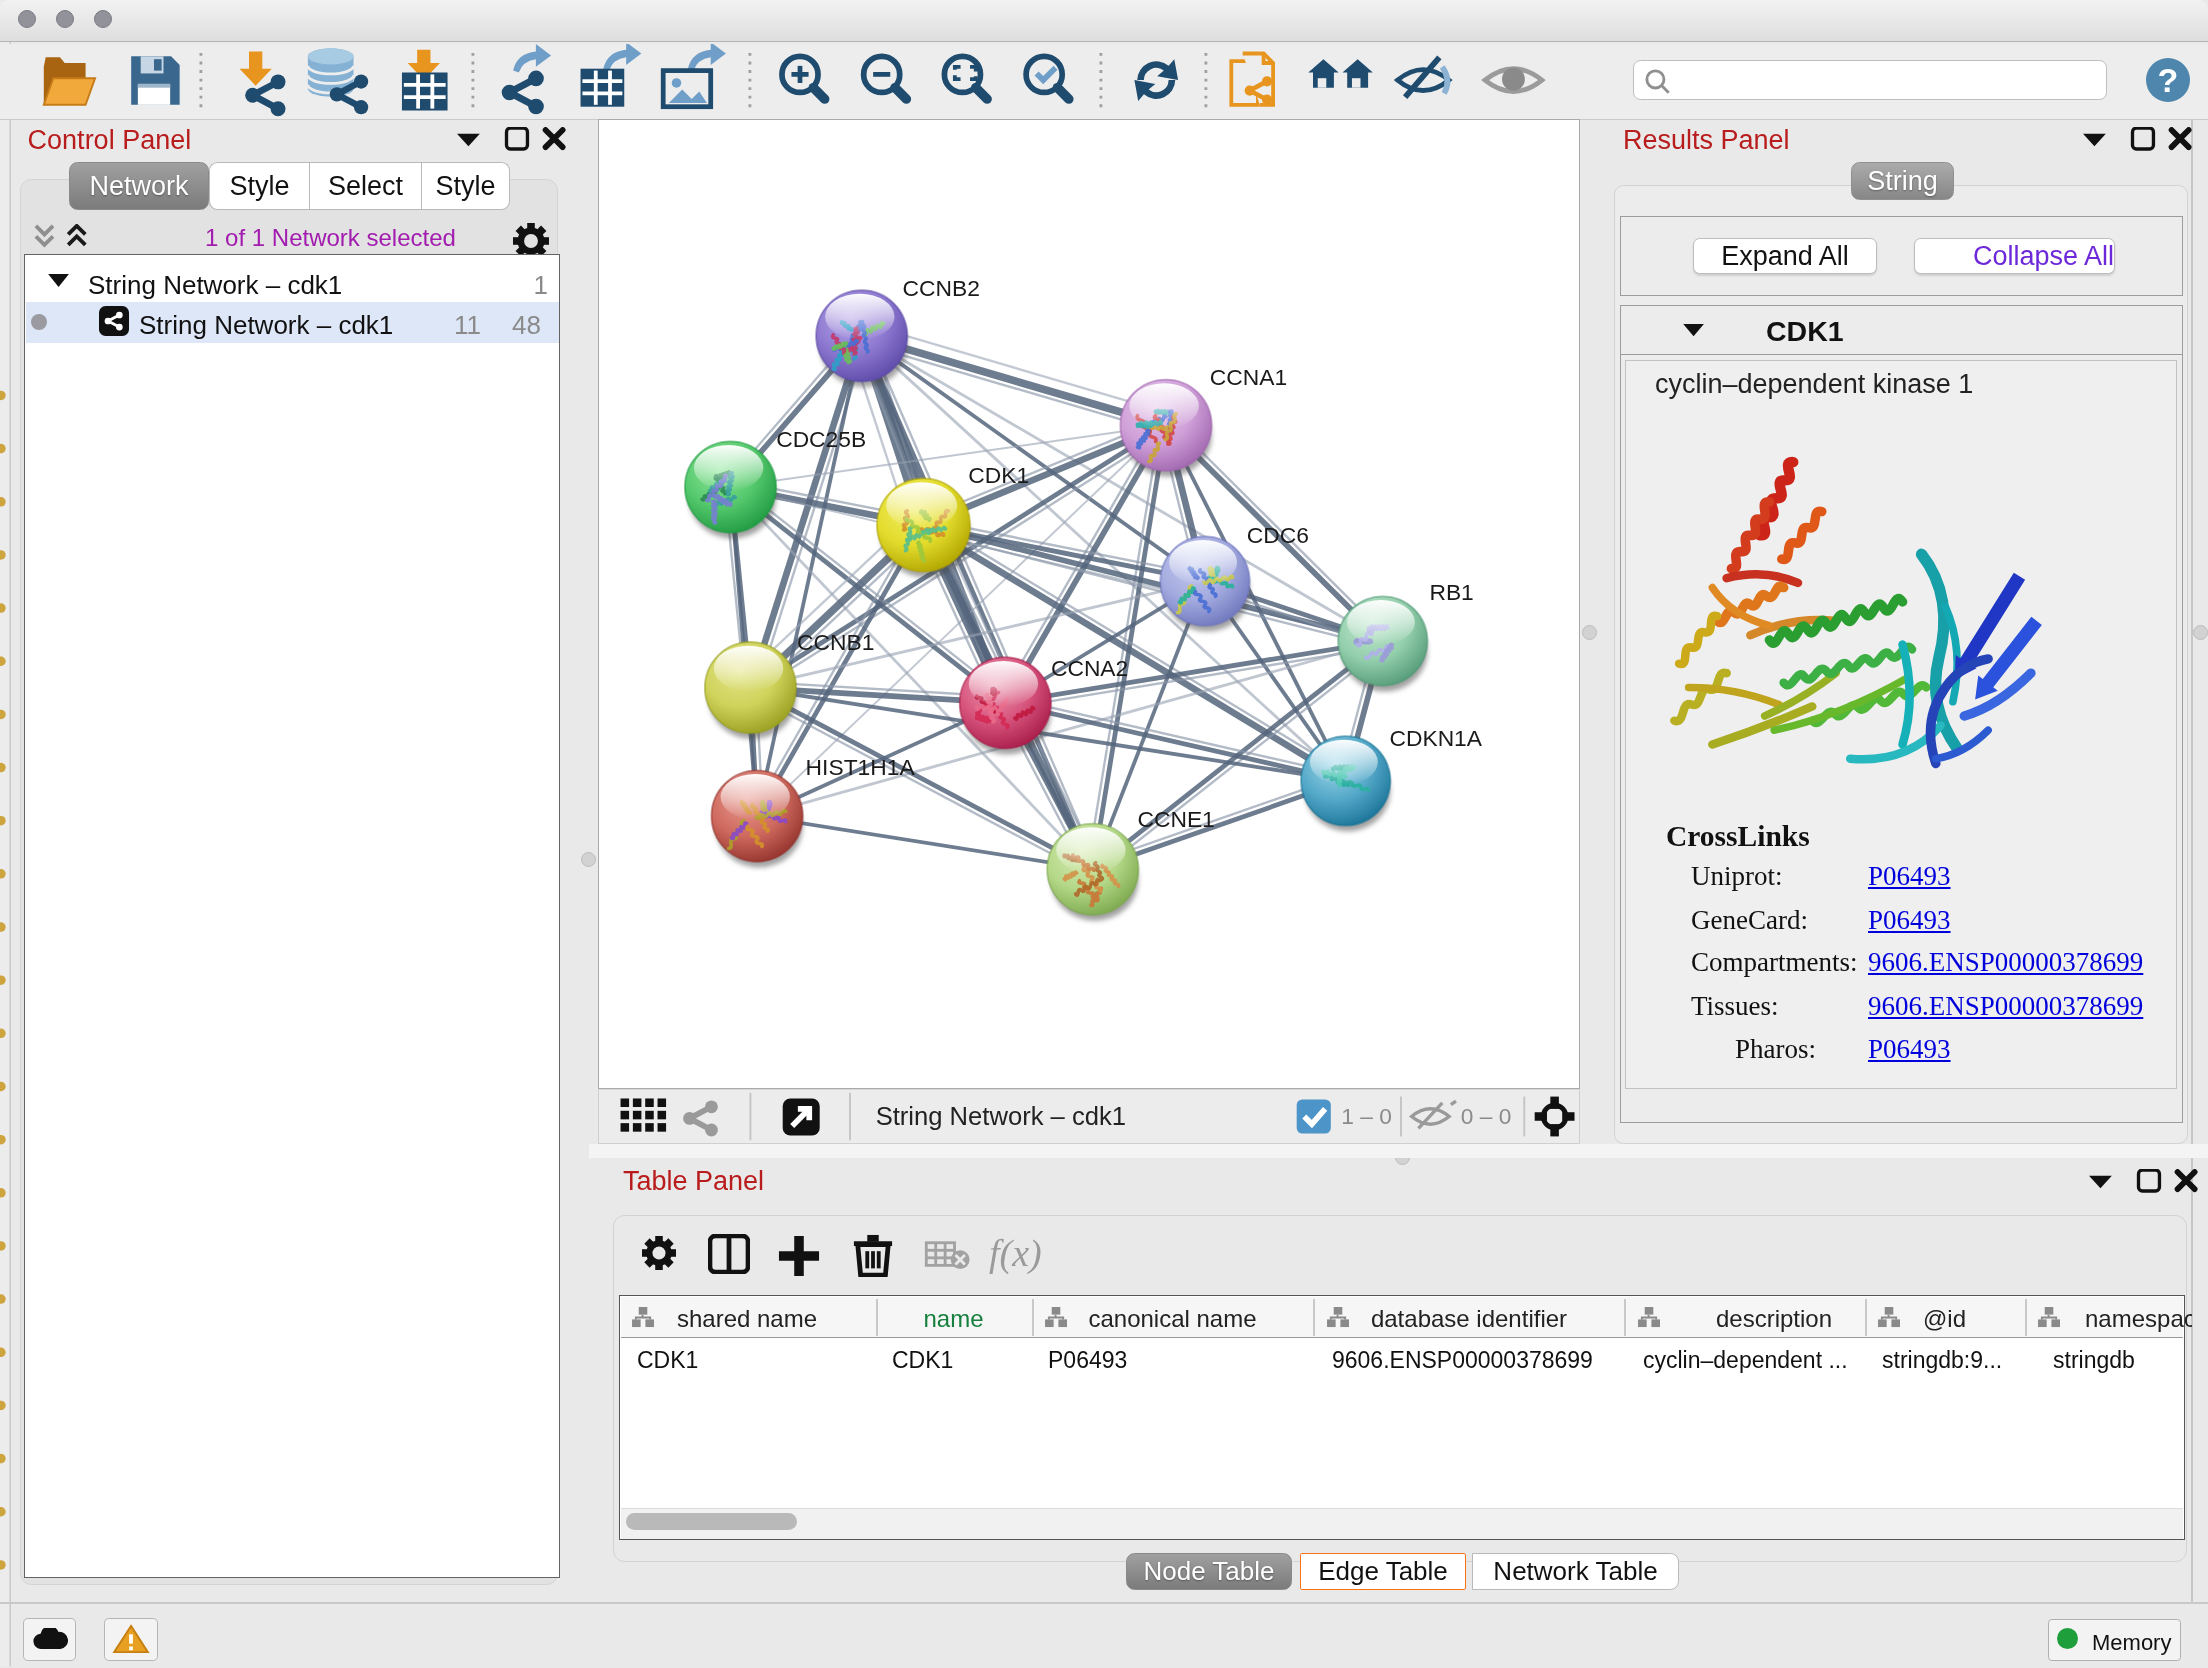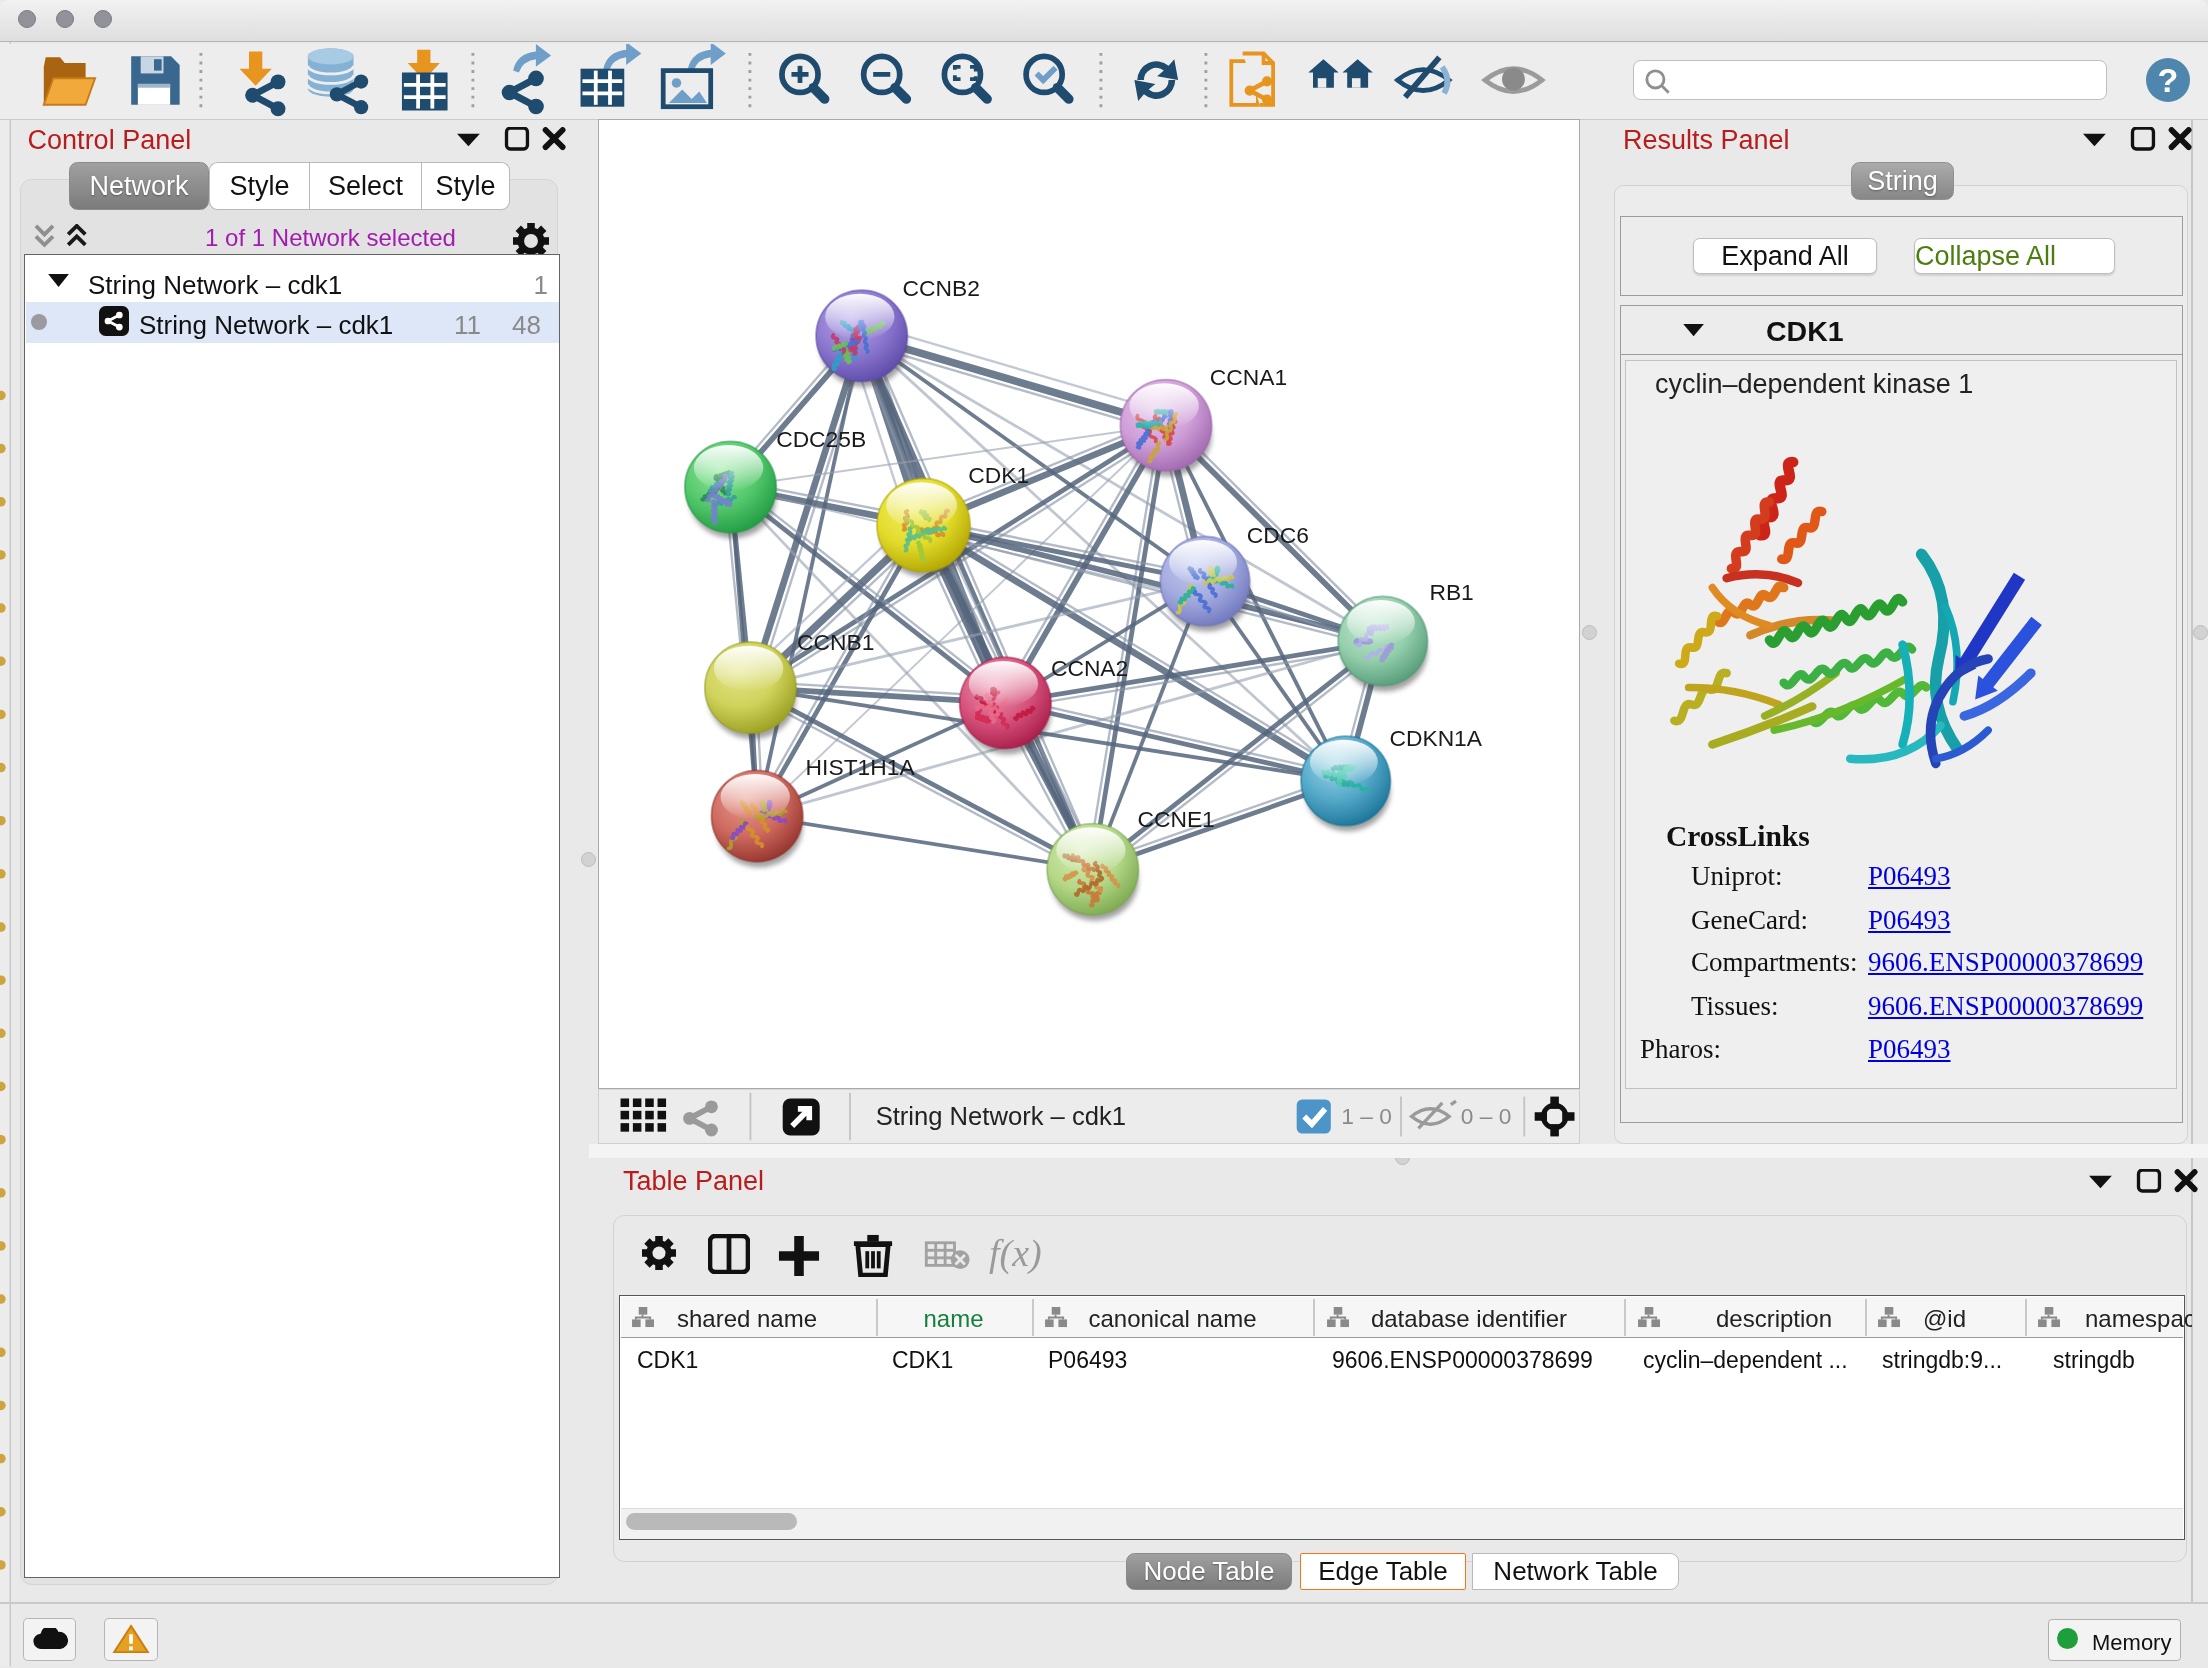--- a/index.html
+++ b/index.html
@@ -634,21 +634,21 @@
     <rect x="52" y="1" width="22" height="22" rx="4" fill="none" stroke="#111" stroke-width="3.5"></rect>
     <g stroke="#111" stroke-width="6" stroke-linecap="round">
       <line x1="93" y1="3" x2="111" y2="21"></line>
       <line x1="111" y1="3" x2="93" y2="21"></line>
     </g>
   </svg>
 <div class="abs" style="left:1614px;top:185px;width:574px;height:959px;background:#ececec;border:1px solid #d2d2d2;border-radius:9.5px"></div>
 <div class="abs" style="left:1851px;top:162px;width:103px;height:38px;background:linear-gradient(#ababab,#878787);border:1px solid #909090;border-radius:8.6px;color:#fff;font-size:27px;text-align:center;line-height:36px;text-shadow:0 1px 1.9px rgba(0,0,0,.35)">String</div>
 <div class="abs" style="left:1620px;top:216px;width:563px;height:80px;border:1.9px solid #9c9c9c;background:#ececec"></div>
 <div class="abs" style="left:1693px;top:238px;width:184px;height:36px;background:#fff;border:1px solid #bdbdbd;border-radius:6.7px;box-shadow:0 1.9px 1.9px rgba(0,0,0,.12);font-size:27px;text-align:center;line-height:34px;color:#111">Expand All</div>
-<div class="abs" style="left:1914px;top:238px;width:201px;height:36px;background:#fff;border:1px solid #bdbdbd;border-radius:6.7px;box-shadow:0 1.9px 1.9px rgba(0,0,0,.12);font-size:27px;text-align:left;line-height:34px;color:#4d7c0f">Collapse All</div>
+<div class="abs" style="left:1914px;top:238px;width:201px;height:36px;background:#fff;border:1px solid #bdbdbd;border-radius:6.7px;box-shadow:0 1.9px 1.9px rgba(0,0,0,.12);font-size:27px;text-align:right;line-height:34px;color:#6d28d9">Collapse All</div>
 <div class="abs" style="left:1620px;top:305px;width:563px;height:818px;border:1.9px solid #9c9c9c;background:#ececec"></div>
 <div class="abs" style="left:1620px;top:305px;width:563px;height:50px;border-bottom:1.9px solid #9c9c9c"></div>
 <svg class="abs" style="left:1683px;top:323px" width="23" height="15" viewBox="0 0 24 16">
     <path d="M0 1 l22 0 -11 13 z" fill="#111"></path>
   </svg>
 <div class="abs" style="left:1766px;top:315px;font-size:28.5px;font-weight:bold;color:#111">CDK1</div>
 <div class="abs" style="left:1625px;top:360px;width:552px;height:729px;border:1px solid #c2c2c2;background:#efefef"></div>
 <div class="abs" style="left:1655px;top:369px;font-size:27px;color:#222">cyclin–dependent kinase 1</div>
 <svg class="abs" style="left:1660px;top:445px" width="390" height="328" fill="none" stroke-linecap="round" viewBox="0 0 410 345">
     <path d="M105 95 C119 96 100 75 114 76 C128 76 108 56 122 56 C137 57 117 37 131 37 C145 38 126 17 140 18" stroke="#cc2418" stroke-width="11"></path>
@@ -683,21 +683,21 @@
   </svg>
 <div class="abs" style="left:1666px;top:820px;font-family:'Liberation Serif',serif;font-size:29.5px;font-weight:bold;color:#111">CrossLinks</div>
 <div class="abs" style="left:1691px;top:861px;font-family:'Liberation Serif',serif;font-size:27px;color:#111">Uniprot:</div>
 <div class="abs lnk" style="left:1868px;top:861px;font-family:'Liberation Serif',serif;font-size:27px">P06493</div>
 <div class="abs" style="left:1691px;top:905px;font-family:'Liberation Serif',serif;font-size:27px;color:#111">GeneCard:</div>
 <div class="abs lnk" style="left:1868px;top:905px;font-family:'Liberation Serif',serif;font-size:27px">P06493</div>
 <div class="abs" style="left:1691px;top:947px;font-family:'Liberation Serif',serif;font-size:27px;color:#111">Compartments:</div>
 <div class="abs lnk" style="left:1868px;top:947px;font-family:'Liberation Serif',serif;font-size:27px">9606.ENSP00000378699</div>
 <div class="abs" style="left:1691px;top:991px;font-family:'Liberation Serif',serif;font-size:27px;color:#111">Tissues:</div>
 <div class="abs lnk" style="left:1868px;top:991px;font-family:'Liberation Serif',serif;font-size:27px">9606.ENSP00000378699</div>
-<div class="abs" style="left:1640px;top:1034px;font-family:'Liberation Serif',serif;font-size:27px;color:#111">Pharos:</div>
+<div class="abs" style="left:1735px;top:1034px;font-family:'Liberation Serif',serif;font-size:27px;color:#111">Pharos:</div>
 <div class="abs lnk" style="left:1868px;top:1034px;font-family:'Liberation Serif',serif;font-size:27px">P06493</div>
 <div class="abs" style="left:589px;top:1144px;width:1620px;height:14.3px;background:#f4f4f4"></div>
 <div class="abs panel-title" style="left:623px;top:1166px">Table Panel</div>
 <svg class="abs" style="left:2089px;top:1169px" width="119" height="25" viewBox="0 0 125 26">
     <path d="M0 7 l12 13 12 -13 z" fill="#111"></path>
     <rect x="52" y="1" width="22" height="22" rx="4" fill="none" stroke="#111" stroke-width="3.5"></rect>
     <g stroke="#111" stroke-width="6" stroke-linecap="round">
       <line x1="93" y1="3" x2="111" y2="21"></line>
       <line x1="111" y1="3" x2="93" y2="21"></line>
     </g>

